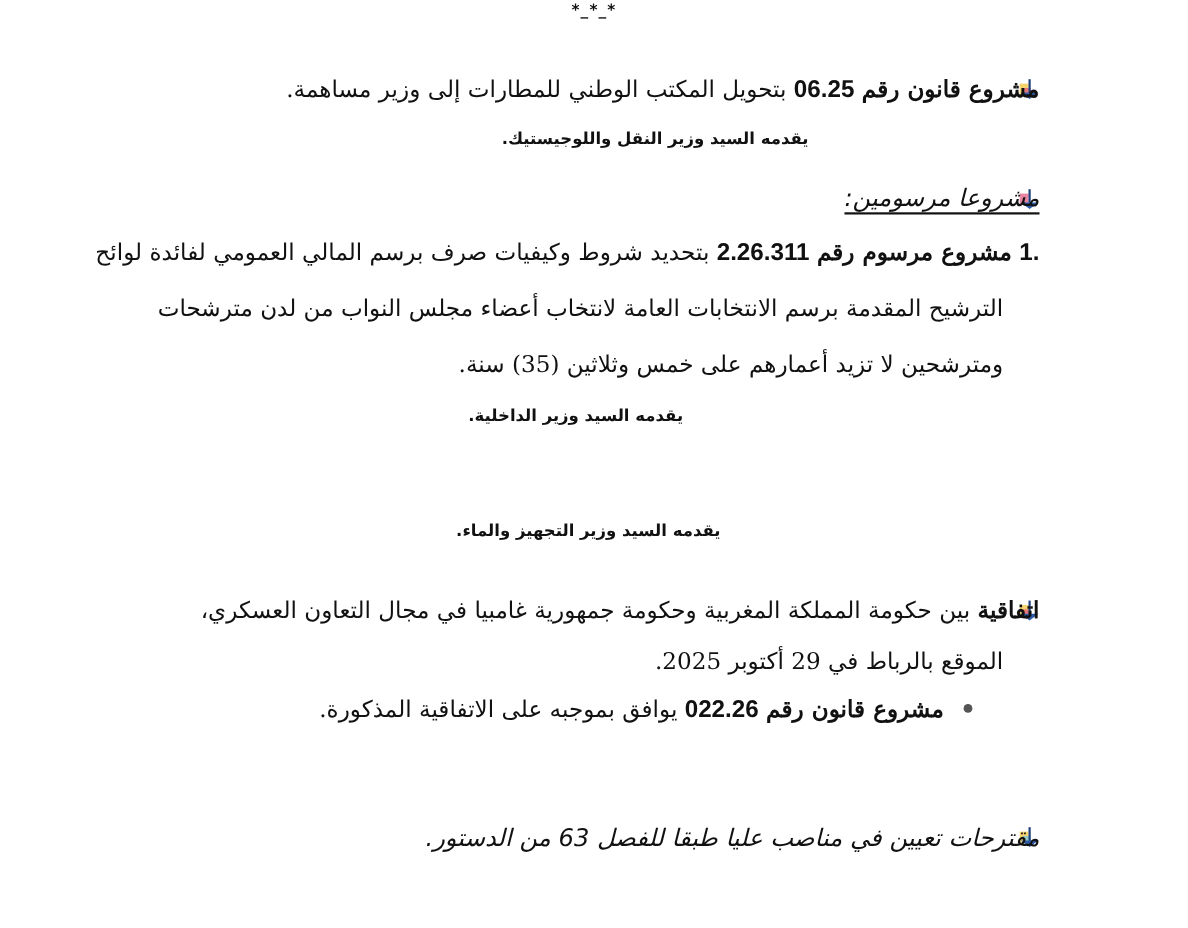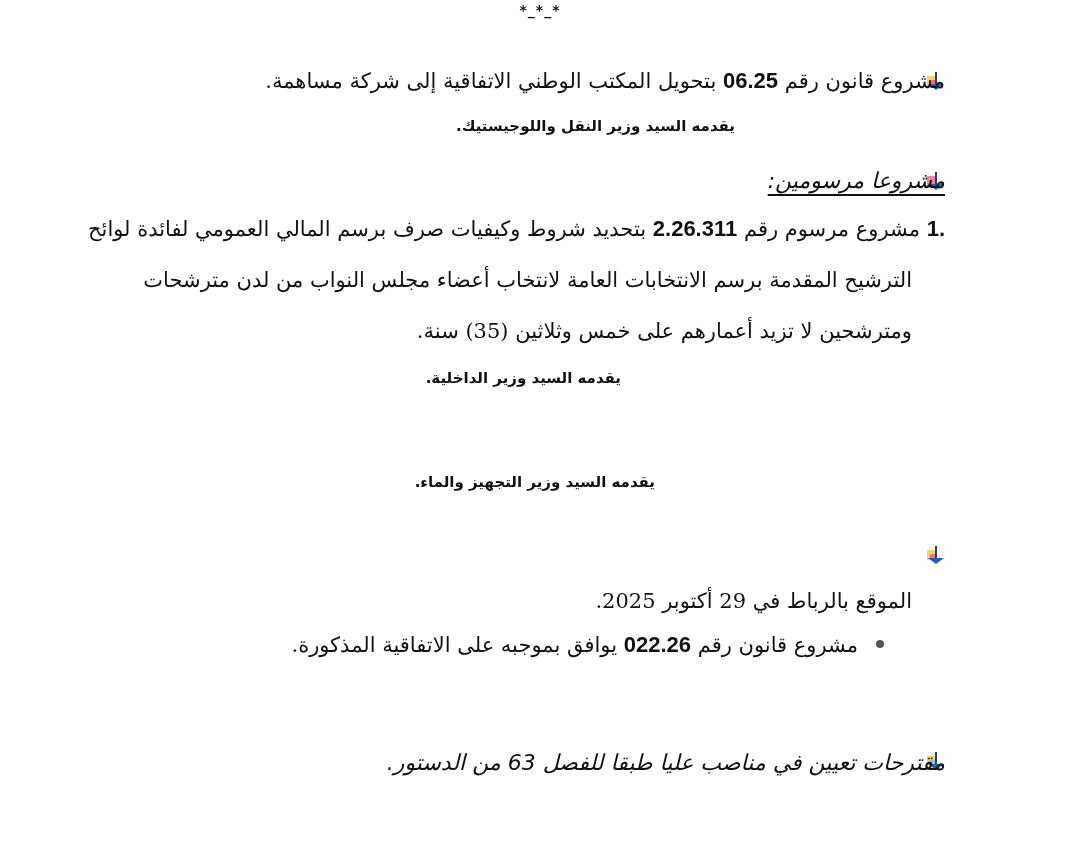--- a/index.html
+++ b/index.html
@@ -32,21 +32,21 @@
     font-family: "DejaVu Sans", sans-serif;
     font-size: 14px;
     font-weight: bold;
     letter-spacing: 1px;
     direction: ltr;
   }
   .line {
     font-size: 21px;
     line-height: 34px;
   }
-  .b { font-weight: normal; }
+  .b { font-weight: bold; }
   .num {
     font-family: "Liberation Sans", sans-serif;
     font-weight: bold;
     font-size: 22px;
     direction: ltr;
     unicode-bidi: embed;
   }
   .presenter {
     font-family: "DejaVu Sans", sans-serif;
     font-weight: bold;
@@ -86,21 +86,21 @@
 
   <svg class="bullet-icon" style="left:925px; top:70px;" viewBox="0 0 20 22">
     <rect x="2" y="6" width="8" height="10" fill="#f2c94c" opacity="0.8"></rect>
     <rect x="5" y="10" width="7" height="6" fill="#e0507a" opacity="0.7"></rect>
     <rect x="10" y="2" width="2" height="14" fill="#1f3f7a"></rect>
     <path d="M3 14 L19 14 L11 20 Z" fill="#2a5aa8"></path>
   </svg>
   <div class="abs line" style="right:135px; top:64px;">
     <span class="b">مشروع قانون رقم</span>
     <span class="num">06.25</span>
-    <span>بتحويل المكتب الوطني الاتفاقية إلى شركة مساهمة.</span>
+    <span>بتحويل المكتب الوطني للمطارات إلى وزير مساهمة.</span>
   </div>
   <div class="abs presenter" style="right:345px; top:112px;">يقدمه السيد وزير النقل واللوجيستيك.</div>
 
   <svg class="bullet-icon" style="left:925px; top:170px;" viewBox="0 0 20 22">
     <rect x="2" y="6" width="8" height="10" fill="#e0507a" opacity="0.7"></rect>
     <rect x="10" y="2" width="2" height="14" fill="#1f3f7a"></rect>
     <path d="M3 14 L19 14 L11 20 Z" fill="#2a5aa8"></path>
   </svg>
   <div class="abs line heading-underlined handwritten" style="right:135px; top:164px;">مشروعا مرسومين:</div>
 
@@ -115,20 +115,24 @@
   <div class="abs presenter" style="right:459px; top:364px;">يقدمه السيد وزير الداخلية.</div>
 
   <div class="abs presenter" style="right:425px; top:468px;">يقدمه السيد وزير التجهيز والماء.</div>
 
   <svg class="bullet-icon" style="left:925px; top:544px;" viewBox="0 0 20 22">
     <rect x="2" y="6" width="8" height="10" fill="#f2c94c" opacity="0.8"></rect>
     <rect x="5" y="10" width="7" height="6" fill="#e0507a" opacity="0.7"></rect>
     <rect x="10" y="2" width="2" height="14" fill="#1f3f7a"></rect>
     <path d="M3 14 L19 14 L11 20 Z" fill="#2a5aa8"></path>
   </svg>
+  <div class="abs line" style="right:135px; top:538px;">
+    <span class="b">اتفاقية</span>
+    <span>بين حكومة المملكة المغربية وحكومة جمهورية غامبيا في مجال التعاون العسكري،</span>
+  </div>
   <div class="abs line" style="right:168px; top:584px;">الموقع بالرباط في 29 أكتوبر 2025.</div>
 
   <div class="dot" style="left:876px; top:640px;"></div>
   <div class="abs line" style="right:222px; top:628px;">
     <span class="b">مشروع قانون رقم</span>
     <span class="num">022.26</span>
     <span>يوافق بموجبه على الاتفاقية المذكورة.</span>
   </div>
 
   <svg class="bullet-icon" style="left:925px; top:750px;" viewBox="0 0 20 22">

